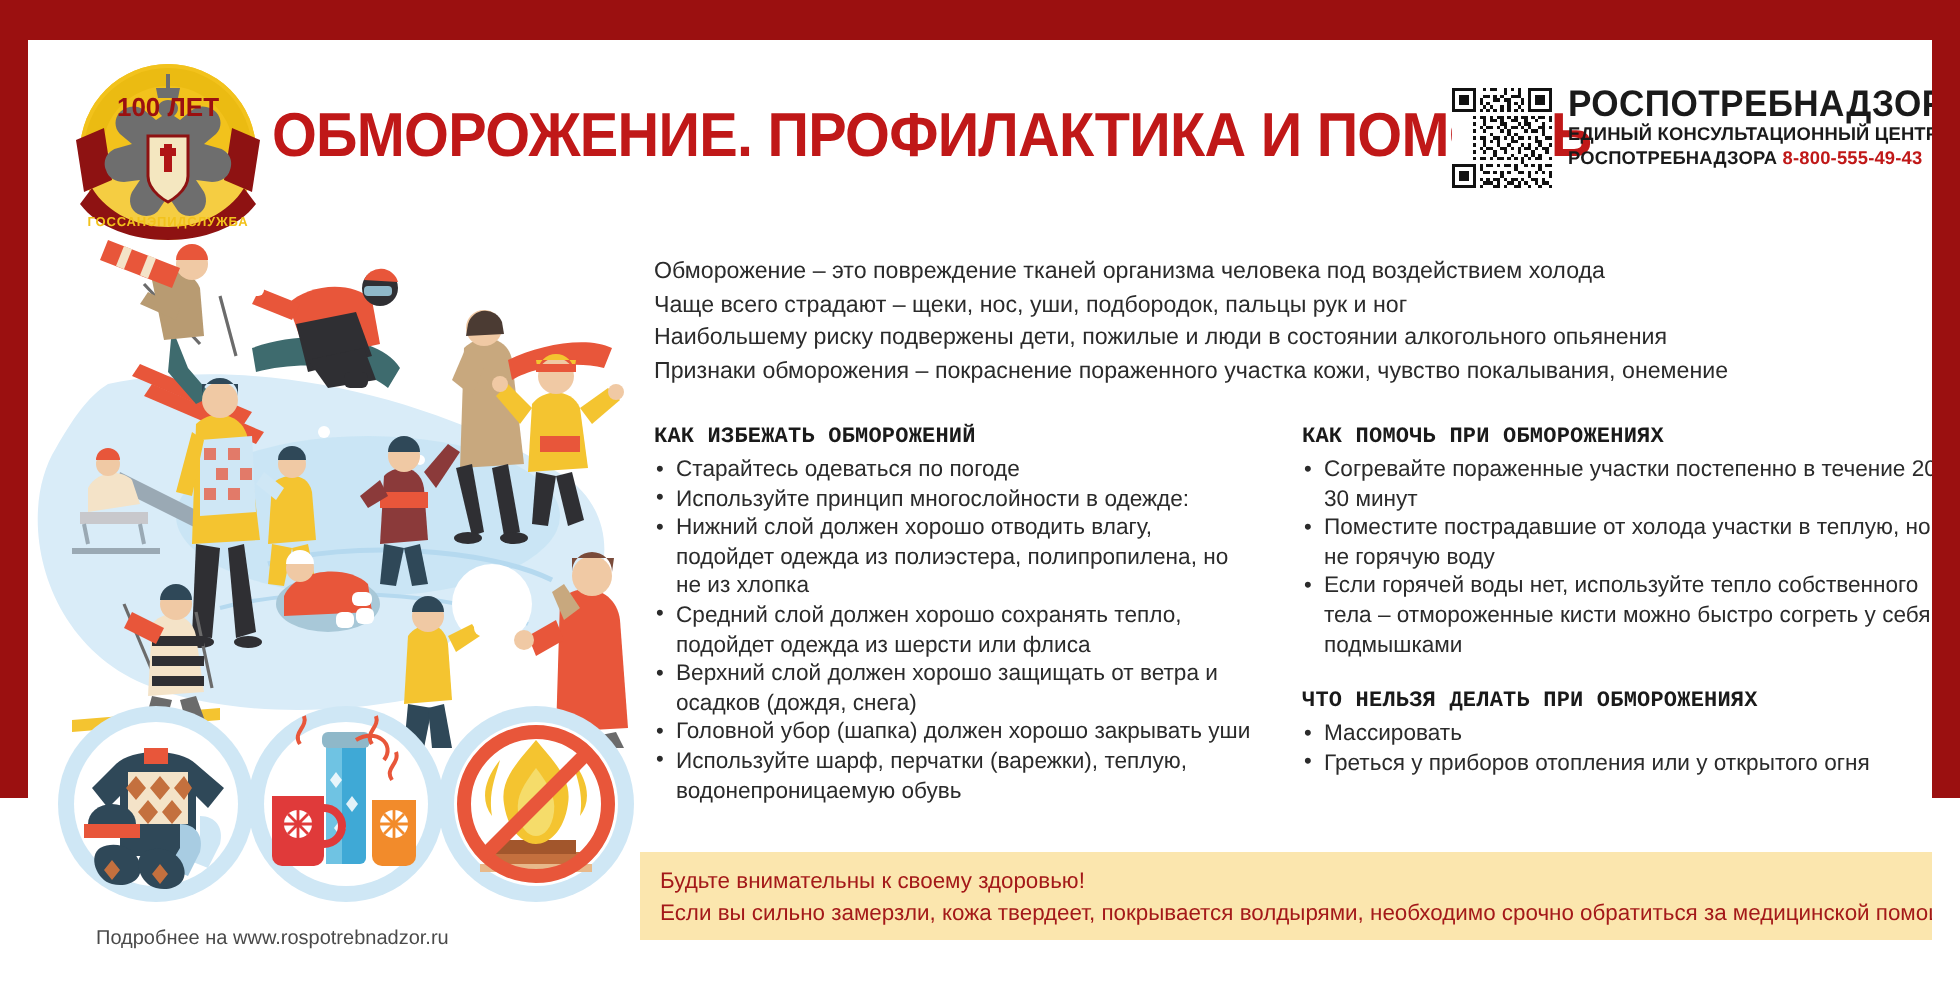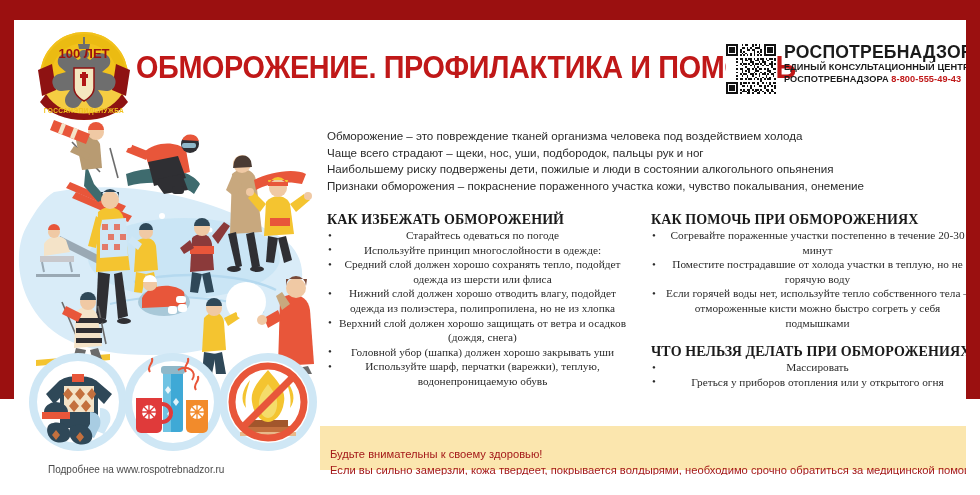--- a/index.html
+++ b/index.html
@@ -119,60 +119,59 @@
   }
 
   
   .col { position: absolute; }
   #col-left  { left: 313px; top: 192px; width: 300px; }
   #col-right { left: 637px; top: 192px; width: 322px; }
 
   .block + .block { margin-top: 14px; }
   .sec-head {
     color: #1a1a1a;
-    font-family: Liberation Serif, serif;
+    font-family: Liberation Mono, monospace;
     font-weight: bold;
-    font-size: 14px;
+    font-size: 11px;
     line-height: 15px;
     letter-spacing: 0.1px;
     margin-bottom: 1px;
   }
   ul.bullets {
     margin: 0;
     padding: 0;
     list-style: none;
   }
   ul.bullets li {
     position: relative;
     padding-left: 11px;
     color: #2b2b2b;
-    font-family: Liberation Serif, serif;
+    font-family: Liberation Sans, sans-serif;
     font-size: 11.3px;
     line-height: 14.6px;
-    text-align: center;
   }
   ul.bullets li::before {
     content: "•";
     position: absolute;
     left: 1px;
     top: -0.5px;
     color: #2b2b2b;
     font-size: 11px;
   }
 
   
   #warning {
     position: absolute;
     left: 306px;
     top: 406px;
     width: 646px;
     height: 44px;
     background: #FBE6AE;
     box-sizing: border-box;
-    padding: 21px 10px 0 10px;
+    padding: 8px 10px 0 10px;
   }
   #warning div {
     color: #A41919;
     font-family: "Liberation Sans Narrow", "Liberation Sans", sans-serif;
     font-size: 11.2px;
     line-height: 15.5px;
     white-space: nowrap;
   }
 
   
@@ -296,22 +295,22 @@
       <p>Наибольшему риску подвержены дети, пожилые и люди в состоянии алкогольного опьянения</p>
       <p>Признаки обморожения – покраснение пораженного участка кожи, чувство покалывания, онемение</p>
     </div>
 
     <div class="col" id="col-left">
       <div class="block">
         <div class="sec-head">КАК ИЗБЕЖАТЬ ОБМОРОЖЕНИЙ</div>
         <ul class="bullets">
           <li>Старайтесь одеваться по погоде</li>
           <li>Используйте принцип многослойности в одежде:</li>
+          <li>Нижний слой должен хорошо отводить влагу, подойдет одежда из полиэстера, полипропилена, но не из хлопка</li>
           <li>Средний слой должен хорошо сохранять тепло, подойдет одежда из шерсти или флиса</li>
-          <li>Нижний слой должен хорошо отводить влагу, подойдет одежда из полиэстера, полипропилена, но не из хлопка</li>
           <li>Верхний слой должен хорошо защищать от ветра и осадков (дождя, снега)</li>
           <li>Головной убор (шапка) должен хорошо закрывать уши</li>
           <li>Используйте шарф, перчатки (варежки), теплую, водонепроницаемую обувь</li>
         </ul>
       </div>
     </div>
 
     <div class="col" id="col-right">
       <div class="block">
         <div class="sec-head">КАК ПОМОЧЬ ПРИ ОБМОРОЖЕНИЯХ</div>

